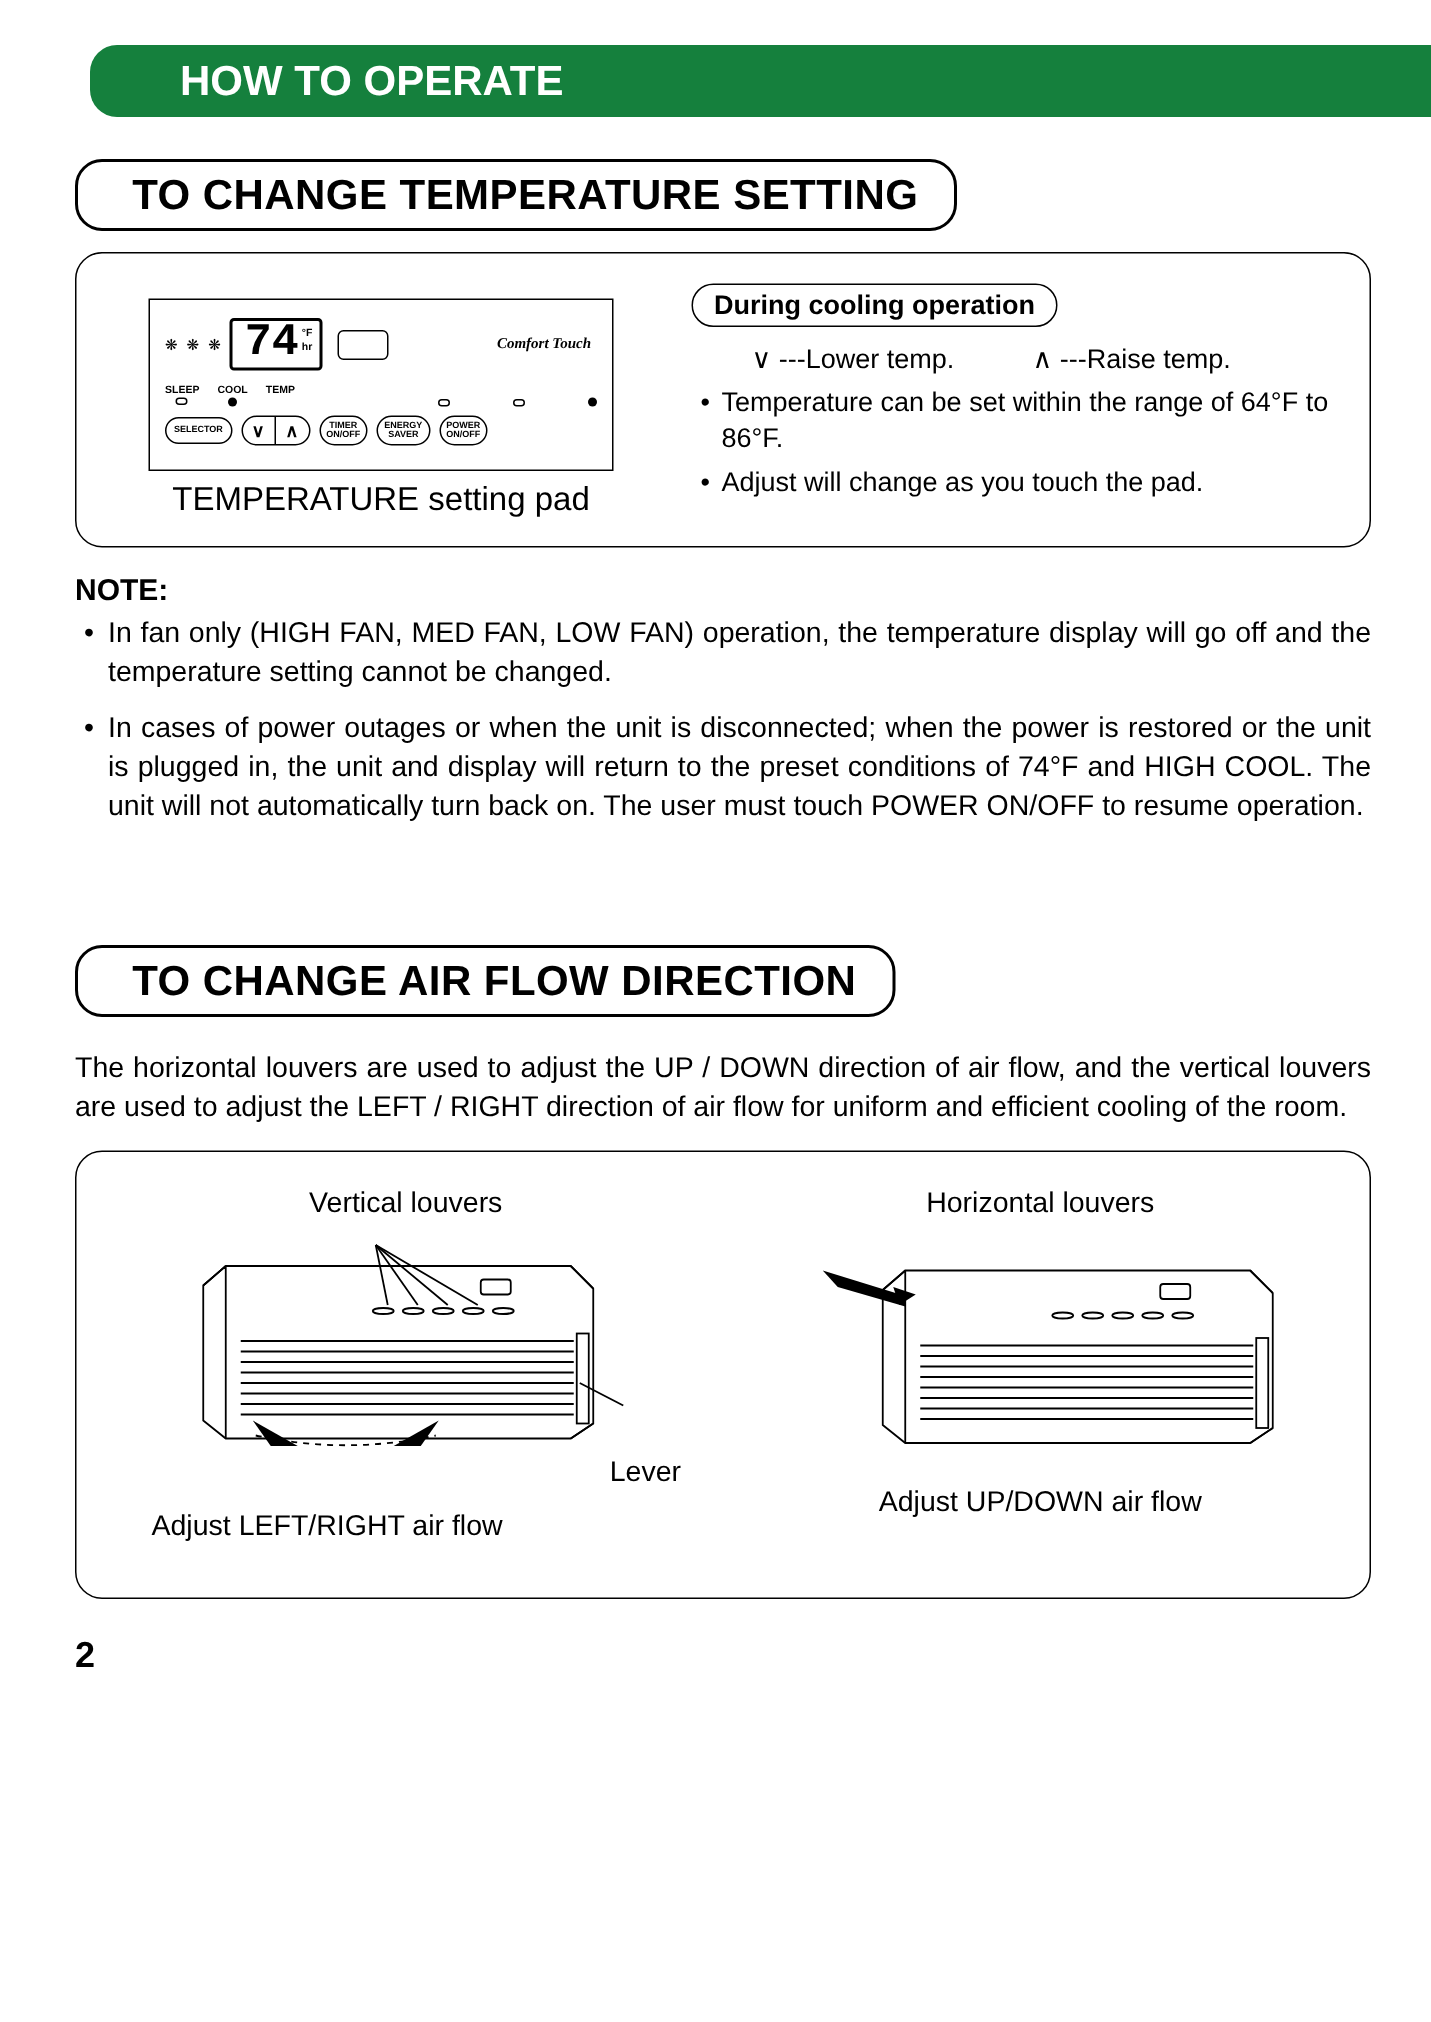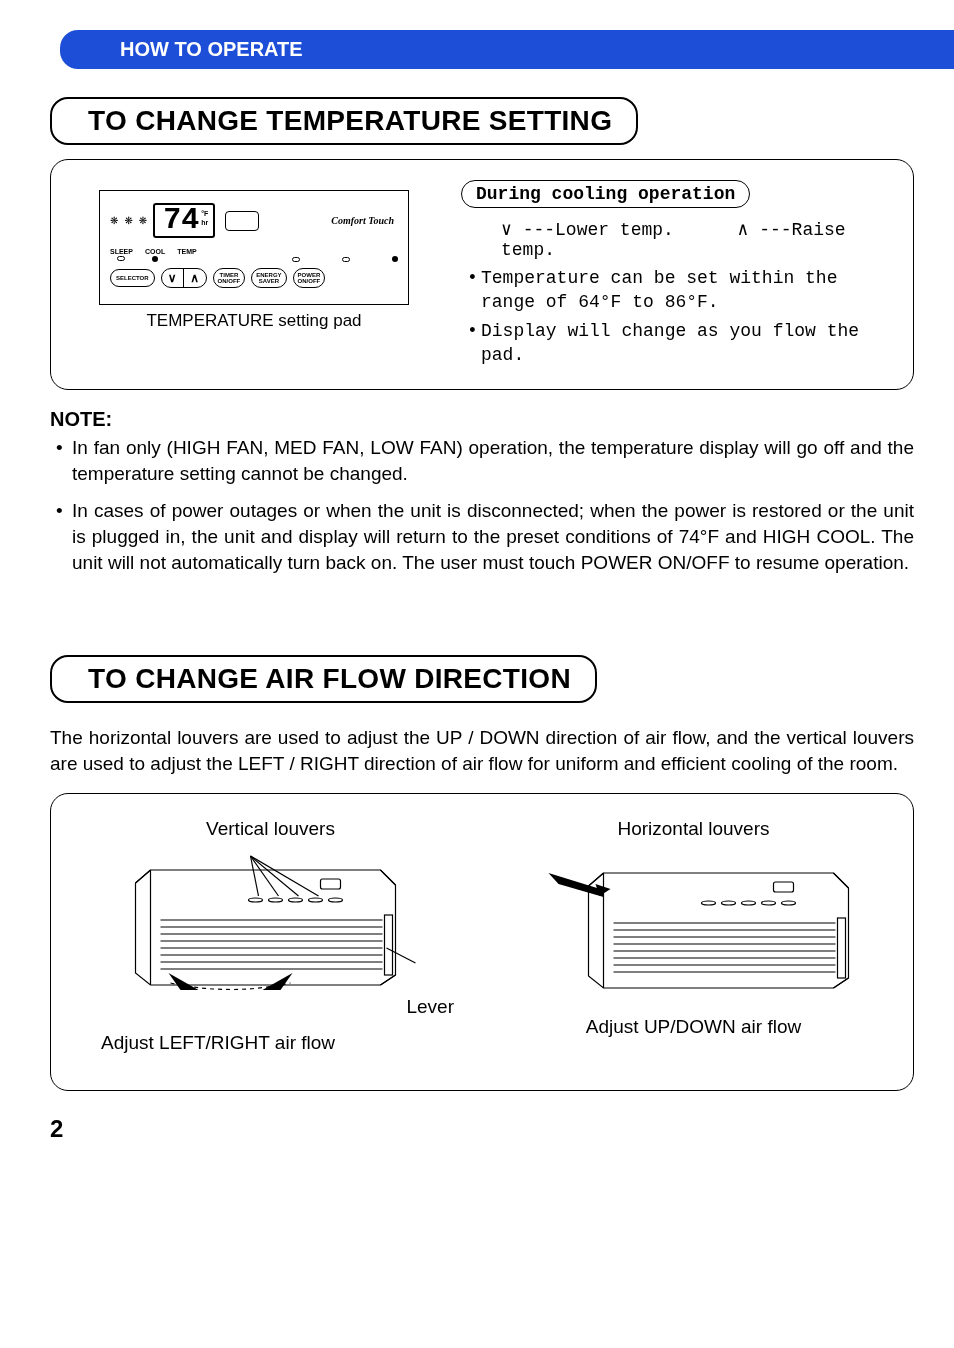--- a/index.html
+++ b/index.html
@@ -1,25 +1,25 @@
 <!DOCTYPE html>
 <html><head>
 <meta charset="utf-8">
 <style>
   * { box-sizing: border-box; margin: 0; padding: 0; }
   body { font-family: Arial, Helvetica, sans-serif; background: #fff; width: 954px; margin: 0 auto; padding: 30px 40px 20px 50px; color: #000; }
 
-  .header-bar { background: #1d4ed8; color: #fff; border-radius: 18px 0 0 18px; padding: 8px 0 8px 60px; margin-left: 10px; margin-right: -40px; font-weight: bold; font-size: 20px; }
+  .header-bar { background: #15803d; color: #fff; border-radius: 18px 0 0 18px; padding: 8px 0 8px 60px; margin-left: 10px; margin-right: -40px; font-weight: bold; font-size: 28px; }
 
   .section-title { display: inline-block; border: 2.5px solid #000; border-radius: 18px; padding: 6px 24px 6px 22px; margin: 28px 0 14px 0; font-weight: bold; font-size: 28px; font-family: Arial, sans-serif; letter-spacing: 0.3px; }
   .section-title::before { content: ""; display: inline-block; width: 6px; }
 
   .panel { border: 1.5px solid #000; border-radius: 18px; padding: 20px 18px 18px 18px; display: flex; gap: 22px; }
   .panel-left { flex: 0 0 370px; }
-  .panel-right { flex: 1; font-family: Liberation Mono, monospace; }
+  .panel-right { flex: 1; }
 
   .badge-oval { display: inline-block; border: 1.5px solid #000; border-radius: 16px; padding: 3px 14px; font-weight: bold; font-size: 18px; margin-bottom: 10px; }
 
   .instruction { font-weight: bold; font-size: 20px; line-height: 1.35; margin-bottom: 14px; }
 
   .arrow-row { font-size: 18px; margin-left: 40px; margin-bottom: 6px; }
   .arrow-row .gap { display: inline-block; width: 42px; }
 
   .bullet-list { list-style: none; font-size: 18px; line-height: 1.35; margin-left: 6px; }
   .bullet-list li { position: relative; padding-left: 14px; margin-bottom: 4px; }
@@ -55,21 +55,21 @@
   .led-open { width: 8px; height: 5px; border: 1px solid #000; border-radius: 3px; margin: 1px auto 0 auto; }
   .led-fill { width: 6px; height: 6px; background: #000; border-radius: 50%; margin: 1px auto 0 auto; }
 
   .cp-btns { display: flex; gap: 6px; margin-top: 6px; align-items: center; }
   .pill-btn { border: 1.5px solid #000; border-radius: 11px; font-size: 6px; font-weight: bold; text-align: center; padding: 3px 4px; line-height: 1; }
   .sel-btn { padding: 5px 5px; }
   .pill-group { border: 1.5px solid #000; border-radius: 11px; display: flex; overflow: hidden; }
   .pill-half { width: 22px; text-align: center; font-size: 12px; padding: 2px 0; font-weight: bold; }
   .pill-half:first-child { border-right: 1.5px solid #000; }
 
-  .diagram-caption { text-align: center; font-size: 17px; margin-top: 6px; }
+  .diagram-caption { text-align: center; font-size: 22px; margin-top: 6px; }
 
   .ac-svg { width: 100%; height: 150px; }
 </style>
 </head>
 <body>
 
 
 
 <div class="header-bar">
   <span>HOW TO OPERATE</span>
@@ -124,21 +124,21 @@
     <div class="badge-oval">During cooling operation</div>
     <div class="arrow-row">
       <span>∨</span>
       <span>---Lower temp.</span>
       <span class="gap"></span>
       <span>∧</span>
       <span>---Raise temp.</span>
     </div>
     <ul class="bullet-list">
       <li>Temperature can be set within the range of 64°F to 86°F.</li>
-      <li>Display will change as you flow the pad.</li>
+      <li>Adjust will change as you touch the pad.</li>
     </ul>
   </div>
 </div>
 
 <div class="note-heading">NOTE:</div>
 <ul class="notes">
   <li>In fan only (HIGH FAN, MED FAN, LOW FAN) operation, the temperature display will go off and the temperature setting cannot be changed.</li>
   <li>In cases of power outages or when the unit is disconnected; when the power is restored or the unit is plugged in, the unit and display will return to the preset conditions of 74°F and HIGH COOL. The unit will not automatically turn back on.  The user must touch POWER ON/OFF to resume operation.</li>
 </ul>
 

